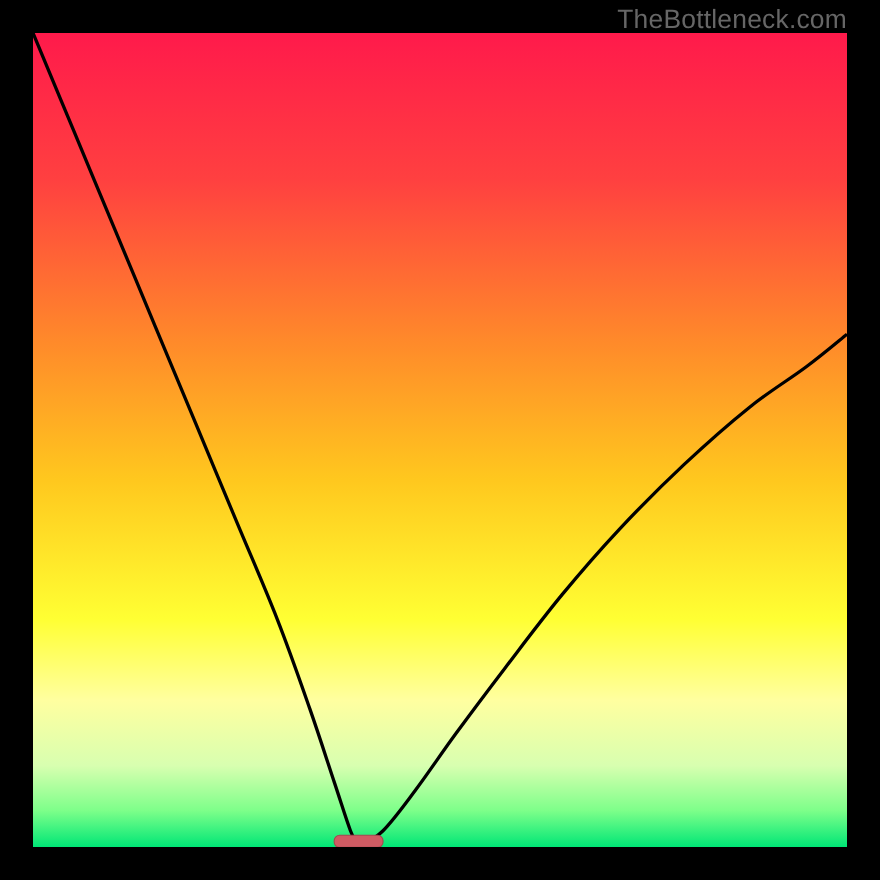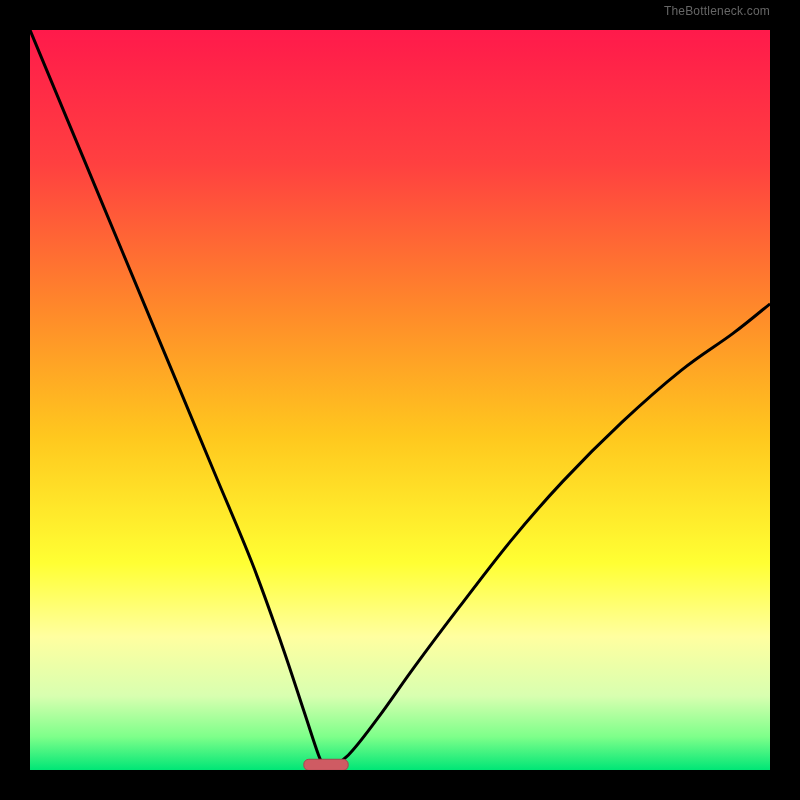--- a/index.html
+++ b/index.html
@@ -23,21 +23,21 @@
     left: 30px;
     width: 740px;
     height: 740px;
     overflow: hidden;
   }
   .watermark {
     position: absolute;
     top: 4px;
     right: 30px;
     color: #666;
-    font-size: 12px;
+    font-size: 24px;
     font-weight: 500;
     letter-spacing: 0.2px;
   }
   svg { display: block; }
 </style>
 </head>
 <body>
 
 <div class="frame">
 

